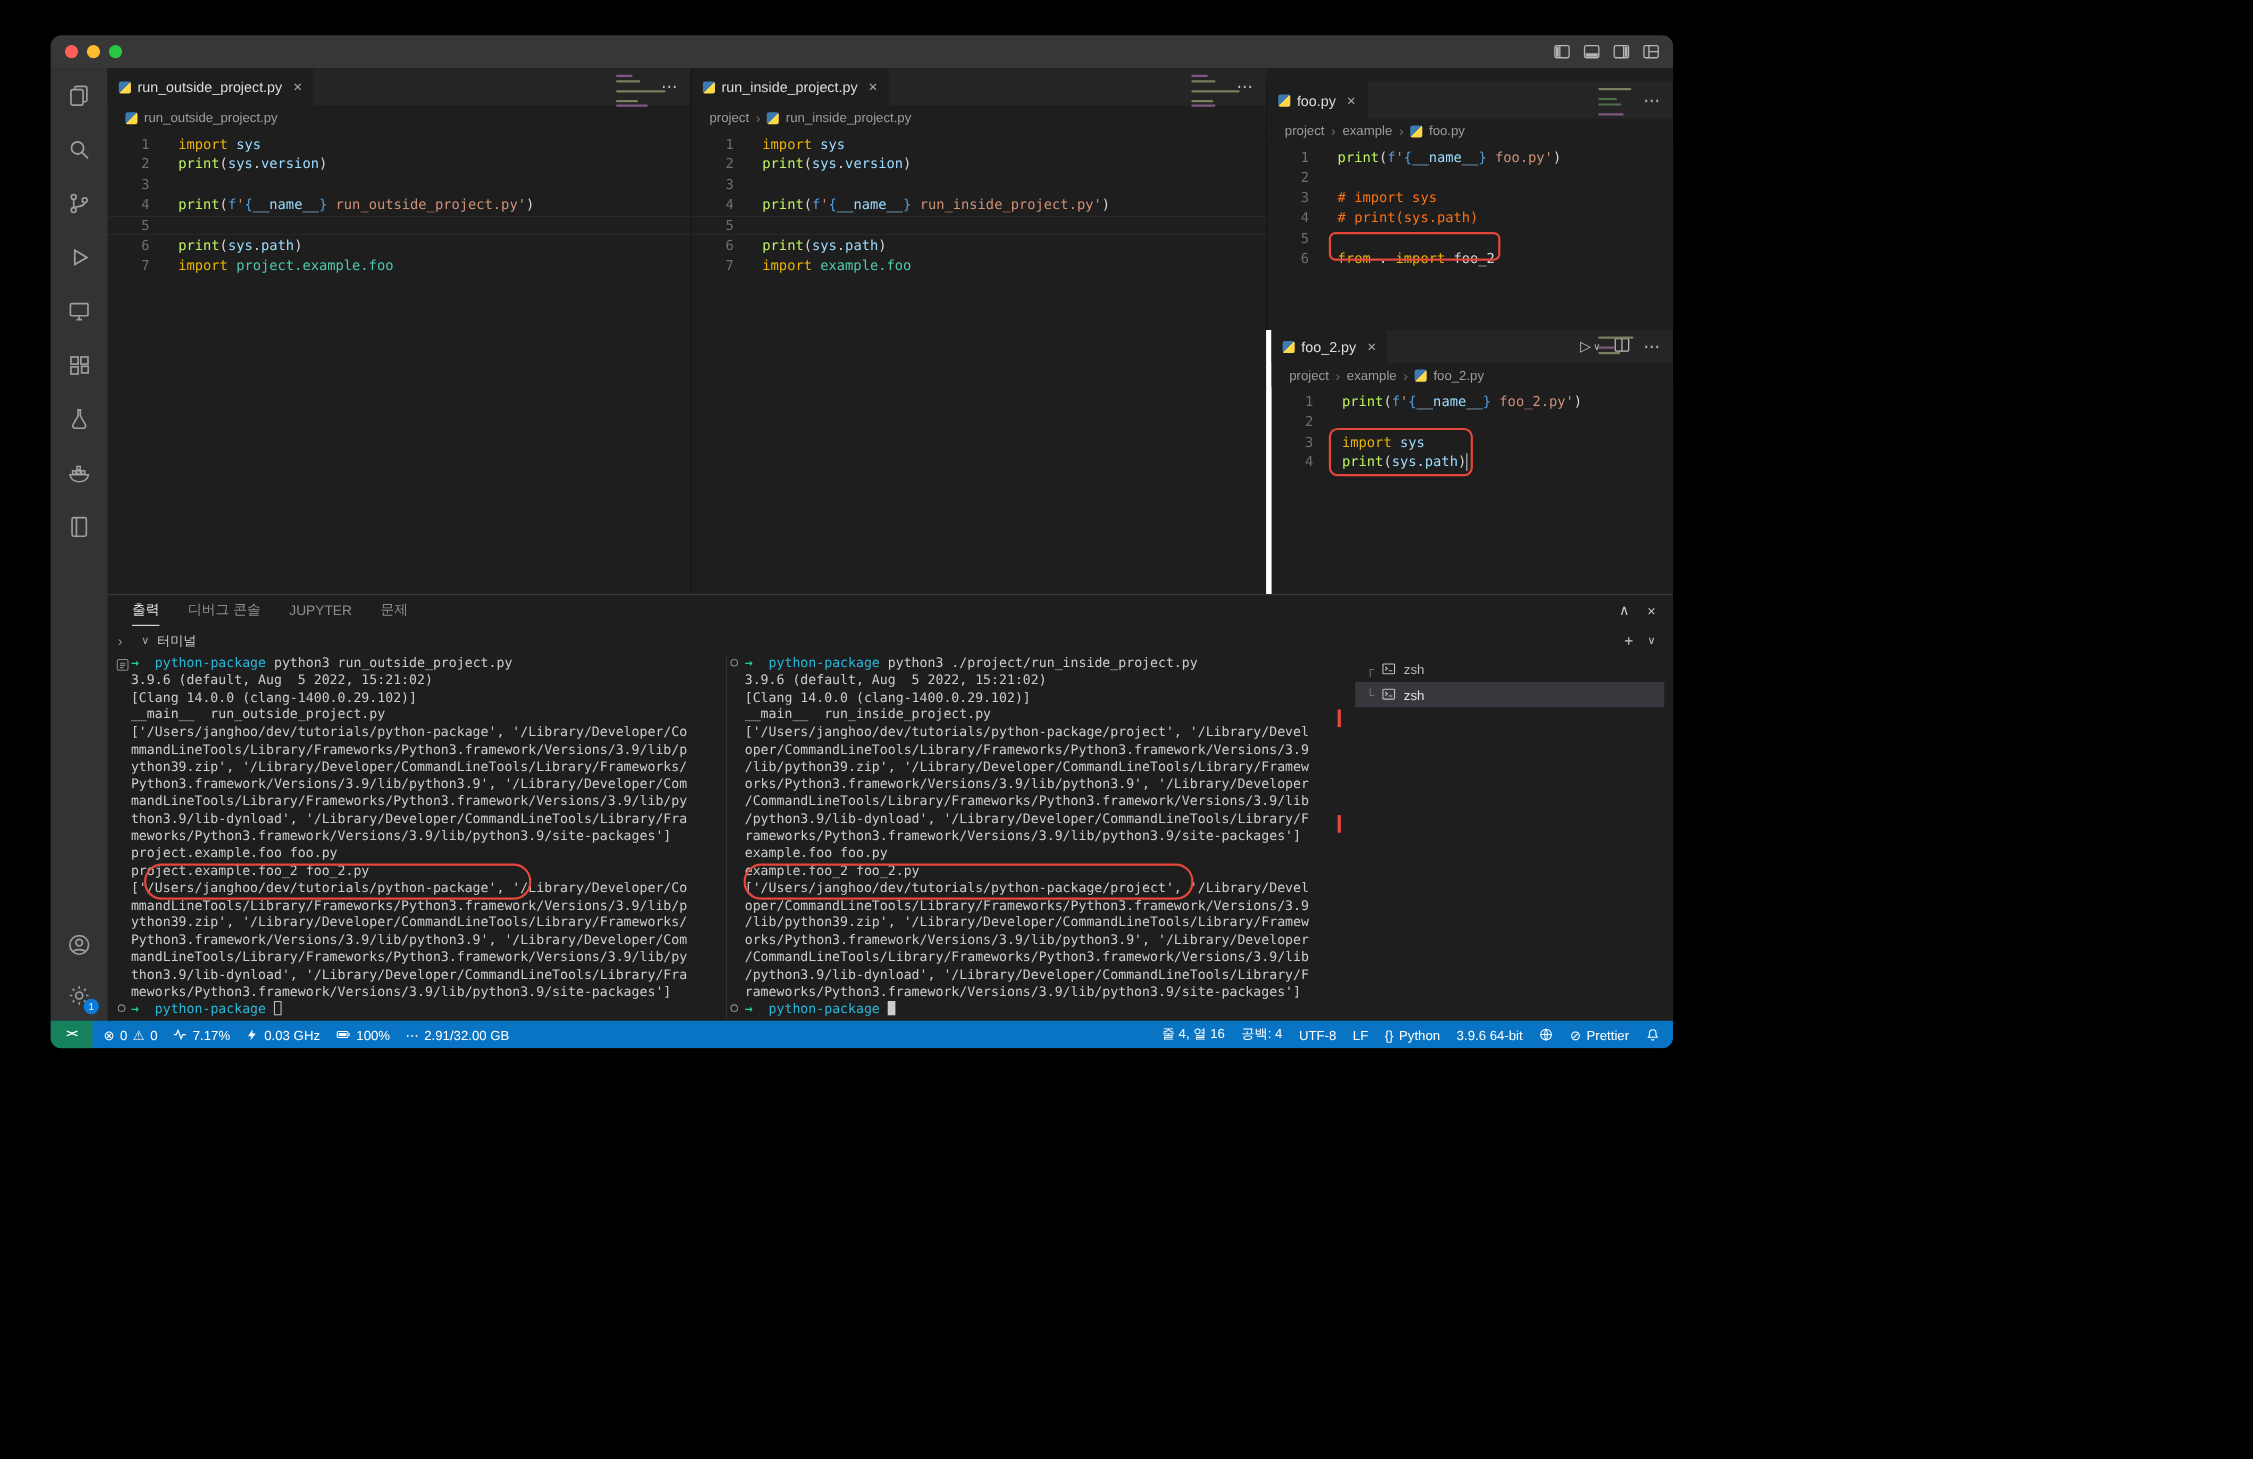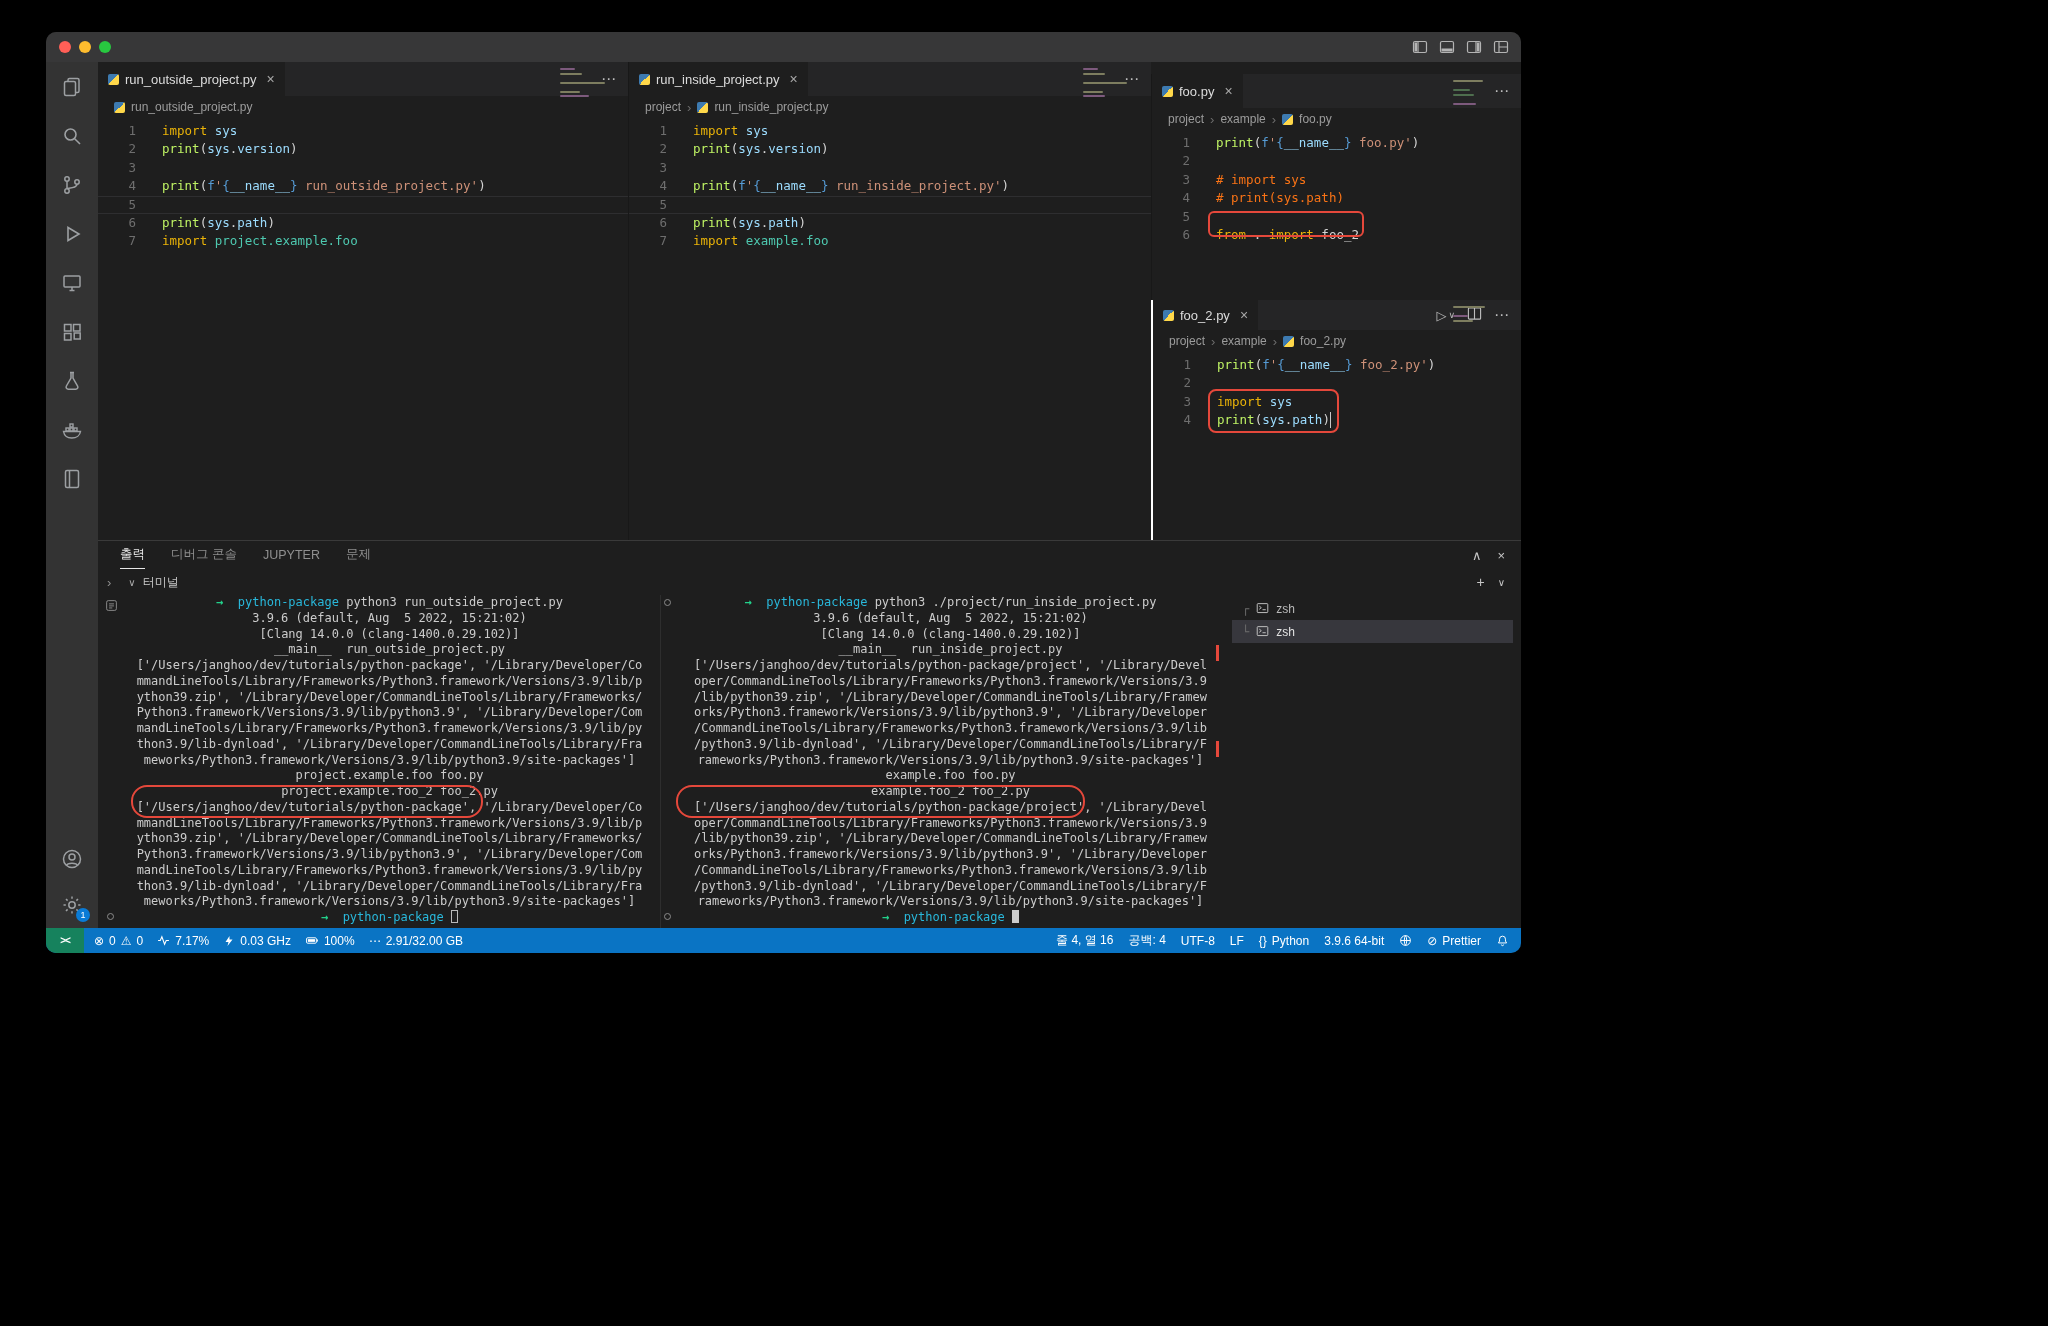--- a/index.html
+++ b/index.html
@@ -23,21 +23,21 @@
   .ab-bottom{position:absolute;left:0;bottom:10px;width:52px;display:flex;flex-direction:column;
     align-items:center;gap:20px;color:#9da0a3;}
   .gear-wrap{position:relative;}
   .badge{position:absolute;right:-5px;bottom:-4px;background:#0a7bd6;border-radius:50%;
     width:14px;height:14px;font-size:9px;color:#fff;display:flex;align-items:center;justify-content:center;}
   
   .egroup{position:absolute;background:#1e1e1e;}
   .g1{left:52px;top:30px;width:530px;height:478px;}
   .g2{left:582px;top:30px;width:523px;height:478px;border-left:1px solid #181818;}
   .g3a{left:1105px;top:30px;width:370px;height:238px;border-left:1px solid #181818;margin-top:12px;}
-  .g3b{left:1105px;top:268px;width:370px;height:240px;border-left:2px solid #ffffff;}
+  .g3b{left:1105px;top:268px;width:370px;height:240px;border-left:5px solid #ffffff;}
   .tabbar{height:34px;background:#252526;display:flex;align-items:stretch;}
   .tabbar.small{height:30px;}
   .tab{display:flex;align-items:center;gap:6px;padding:0 10px;background:#1e1e1e;color:#dcdcdc;
     font-size:13px;}
   .tab-close{color:#a8a8a8;font-size:14px;margin-left:4px;}
   .tab-actions{margin-left:auto;display:flex;align-items:center;gap:12px;color:#bdbdbd;
     padding-right:12px;font-size:15px;}
   .run-wrap{display:flex;align-items:center;gap:2px;font-size:12px;}
   .run-glyph{font-size:13px;}
   .chev-sm{font-size:9px;color:#bdbdbd;}
@@ -65,21 +65,21 @@
   .ptab.active{color:#e7e7e7;border-bottom-color:#e7e7e7;}
   .panel-top-actions{margin-left:auto;display:flex;align-items:center;gap:16px;
     padding-right:16px;color:#c7c7c7;font-size:13px;}
   .term-header{height:26px;display:flex;align-items:center;font-size:12px;color:#cccccc;}
   .hdr-chev-r{color:#8f8f8f;margin-left:9px;font-size:13px;}
   .hdr-chev-d{color:#aaaaaa;margin-left:17px;font-size:10px;}
   .term-title{margin-left:7px;}
   .term-header-actions{margin-left:auto;display:flex;align-items:center;gap:13px;
     padding-right:16px;color:#c7c7c7;font-size:14px;}
   .term-pane{position:absolute;top:54px;bottom:0;font-family:"DejaVu Sans Mono","Liberation Mono",monospace;
-    font-size:12px;line-height:15.75px;color:#cccccc;overflow:hidden;text-align:center;}
+    font-size:12px;line-height:15.75px;color:#cccccc;overflow:hidden;}
   .term-left{left:0;width:562px;padding-left:21px;}
   .term-right{left:562px;width:564px;padding-left:16px;border-left:1px solid #2e2e2e;}
   .term-line{white-space:pre;height:15.75px;}
   .tseg-g{color:#23d18b;font-weight:bold;}
   .tseg-d{color:#29b8db;}
   .tseg-t{color:#cccccc;}
   .curh{display:inline-block;width:7px;height:13px;border:1px solid #b9b9b9;vertical-align:-2px;}
   .curb{display:inline-block;width:7px;height:13px;background:#cccccc;vertical-align:-2px;}
   .term-list{position:absolute;top:56px;left:1134px;right:8px;font-size:12px;}
   .term-row{height:23px;display:flex;align-items:center;gap:7px;padding-left:10px;color:#b9b9b9;}

